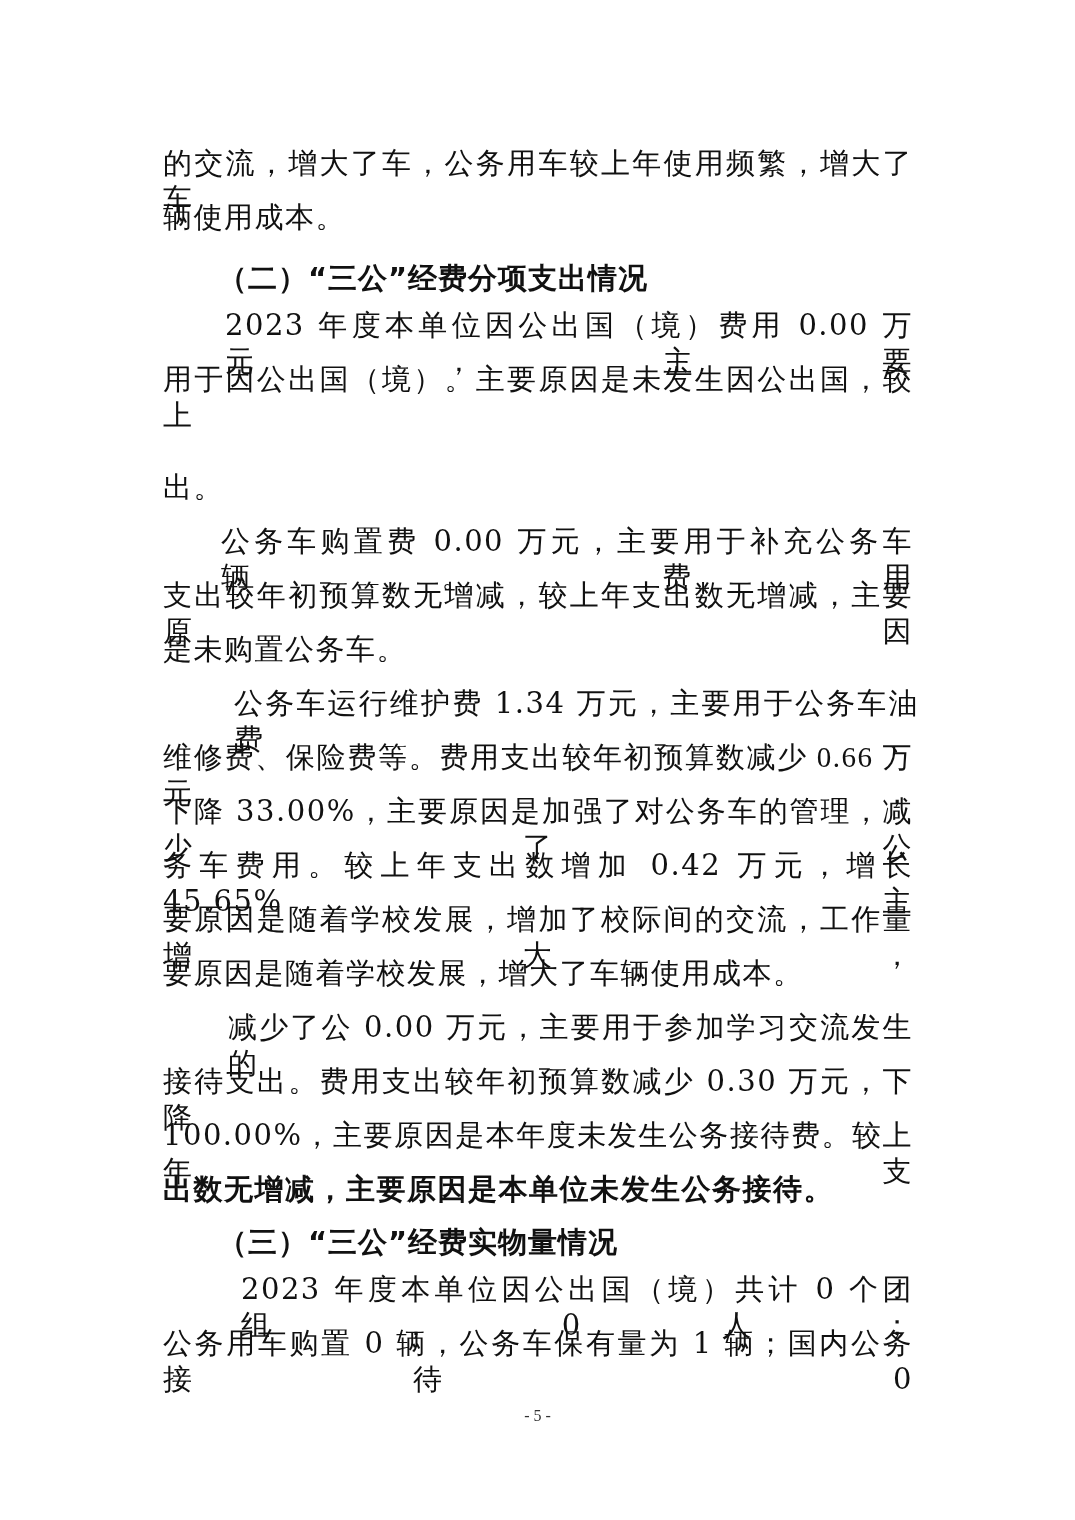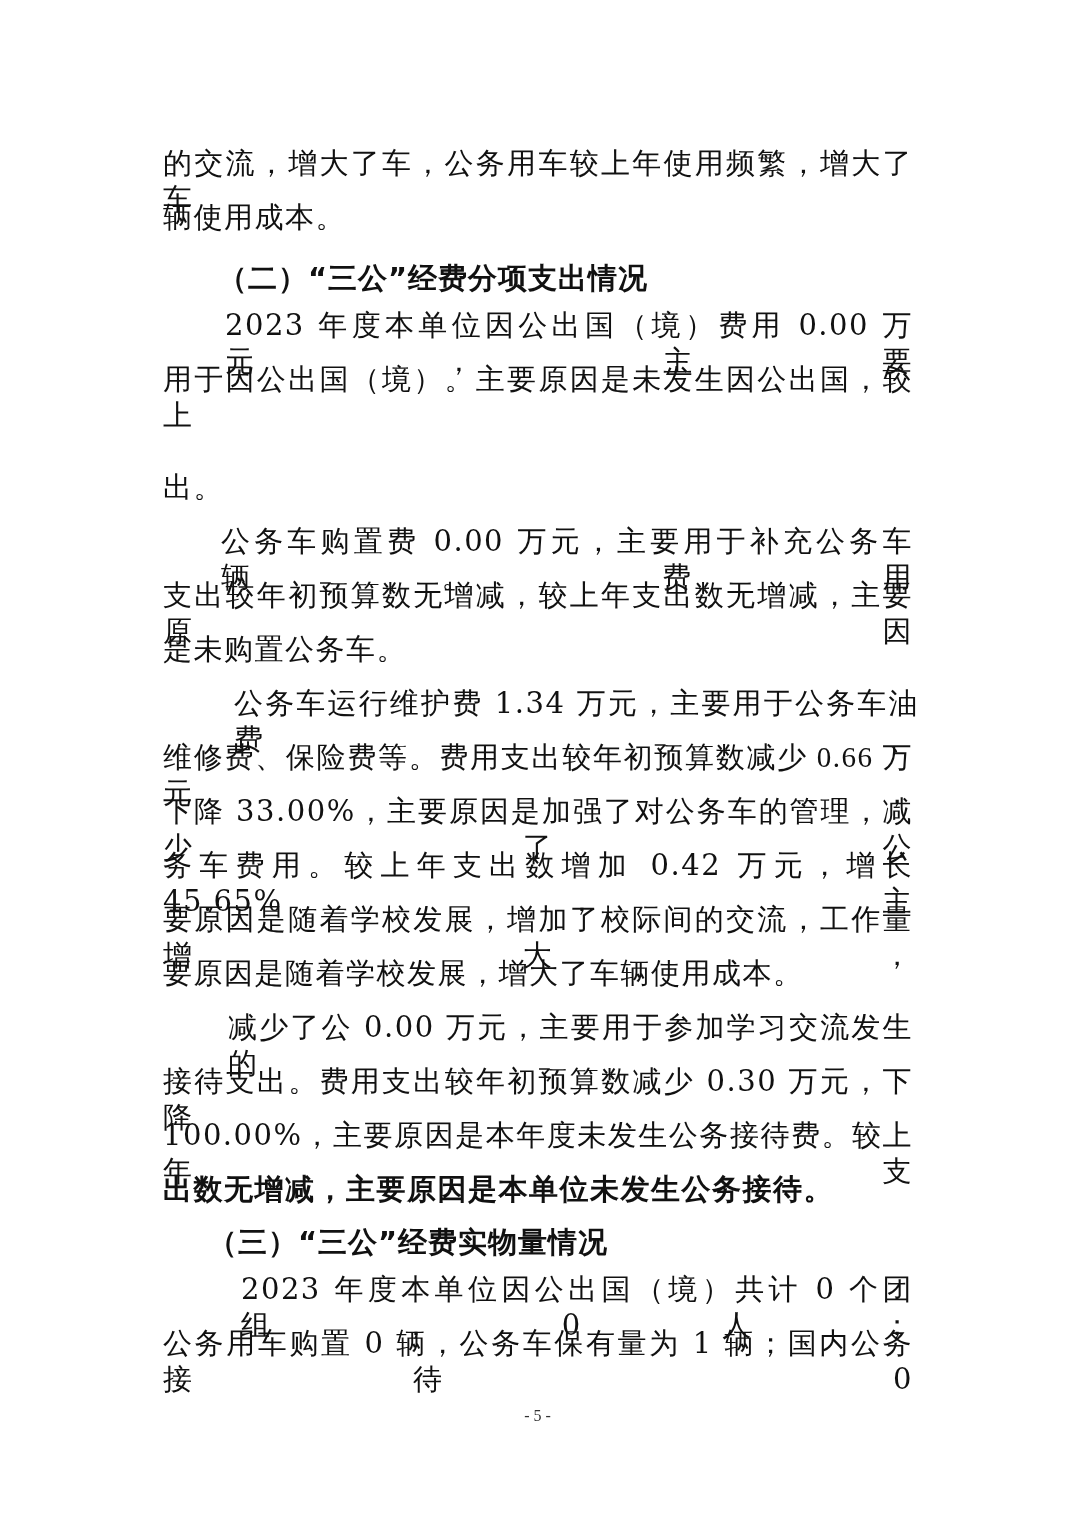--- a/index.html
+++ b/index.html
@@ -67,18 +67,18 @@
   <div class="line justify" style="top: 685px; left: 234px; width: 685px; white-space: normal;">公务车运行维护费 1.34 万元，主要用于公务车油费、</div>
   <div class="line justify" style="top: 739px; left: 163px; width: 750px; white-space: normal; font-family: Liberation Serif, serif;">维修费、保险费等。费用支出较年初预算数减少 0.66 万元，</div>
   <div class="line justify" style="top: 793px; left: 163px; width: 750px; white-space: normal;">下降 33.00%，主要原因是加强了对公务车的管理，减少了公</div>
   <div class="line justify" style="top: 847px; left: 163px; width: 750px; white-space: normal;">务车费用。较上年支出数增加 0.42 万元，增长 45.65%，主</div>
   <div class="line justify" style="top: 901px; left: 163px; width: 750px; white-space: normal;">要原因是随着学校发展，增加了校际间的交流，工作量增大，</div>
   <div class="line" style="top: 955px; left: 163px; width: 750px;">要原因是随着学校发展，增大了车辆使用成本。</div>
   <div class="line justify" style="top: 1009px; left: 228px; width: 685px; white-space: normal;">减少了公 0.00 万元，主要用于参加学习交流发生的</div>
   <div class="line justify" style="top: 1063px; left: 163px; width: 750px; white-space: normal;">接待支出。费用支出较年初预算数减少 0.30 万元，下降</div>
   <div class="line justify" style="top: 1117px; left: 163px; width: 750px; white-space: normal;">100.00%，主要原因是本年度未发生公务接待费。较上年支</div>
   <div class="line" style="top: 1171px; left: 163px; width: 750px; font-weight: bold;">出数无增减，主要原因是本单位未发生公务接待。</div>
-  <div class="line heading" style="top: 1217px; left: 208px; width: 695px;">（三）“三公”经费实物量情况</div>
+  <div class="line heading" style="top: 1217px; left: 218px; width: 695px;">（三）“三公”经费实物量情况</div>
   <div class="line justify" style="top: 1271px; left: 241px; width: 672px; white-space: normal;">2023 年度本单位因公出国（境）共计 0 个团组，0 人；</div>
   <div class="line justify" style="top: 1325px; left: 163px; width: 750px; white-space: normal;">公务用车购置 0 辆，公务车保有量为 1 辆；国内公务接待 0</div>
 
   <div class="page-number">- 5 -</div>
 </div>
 
 </body></html>

